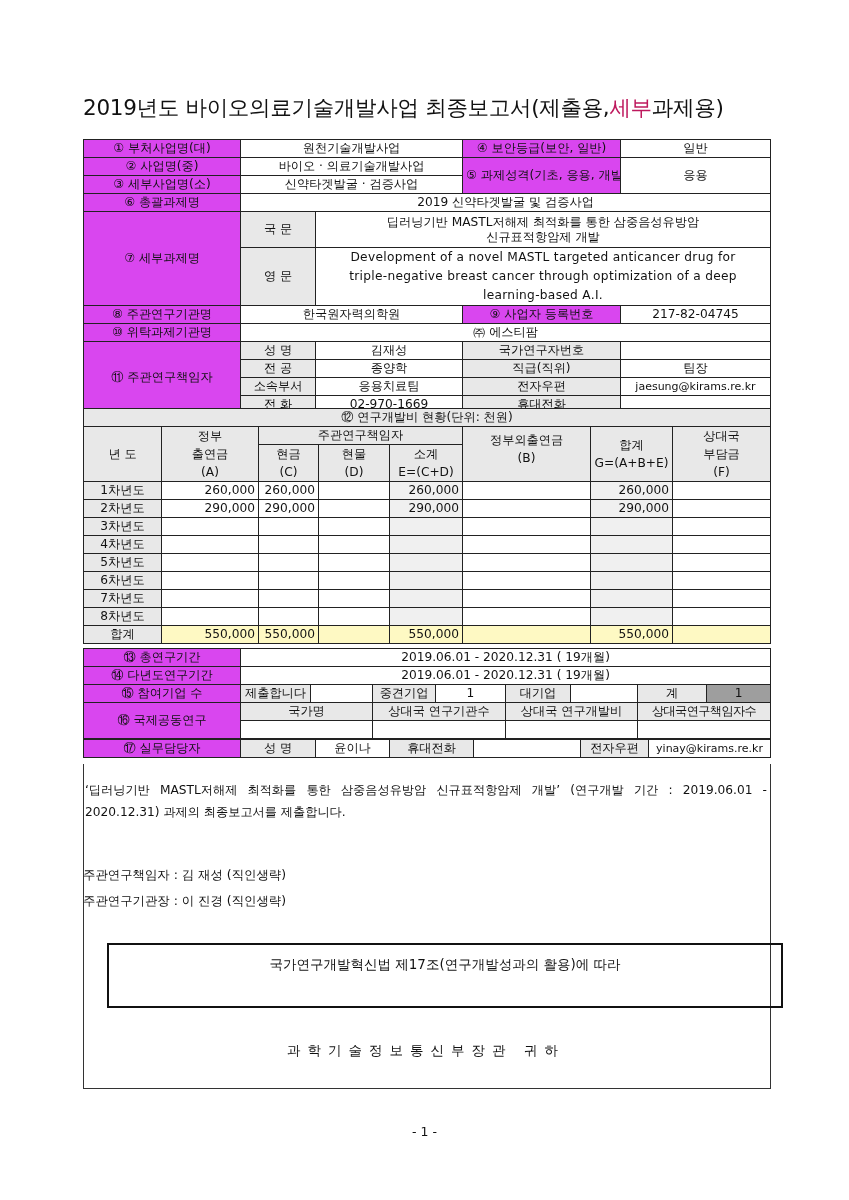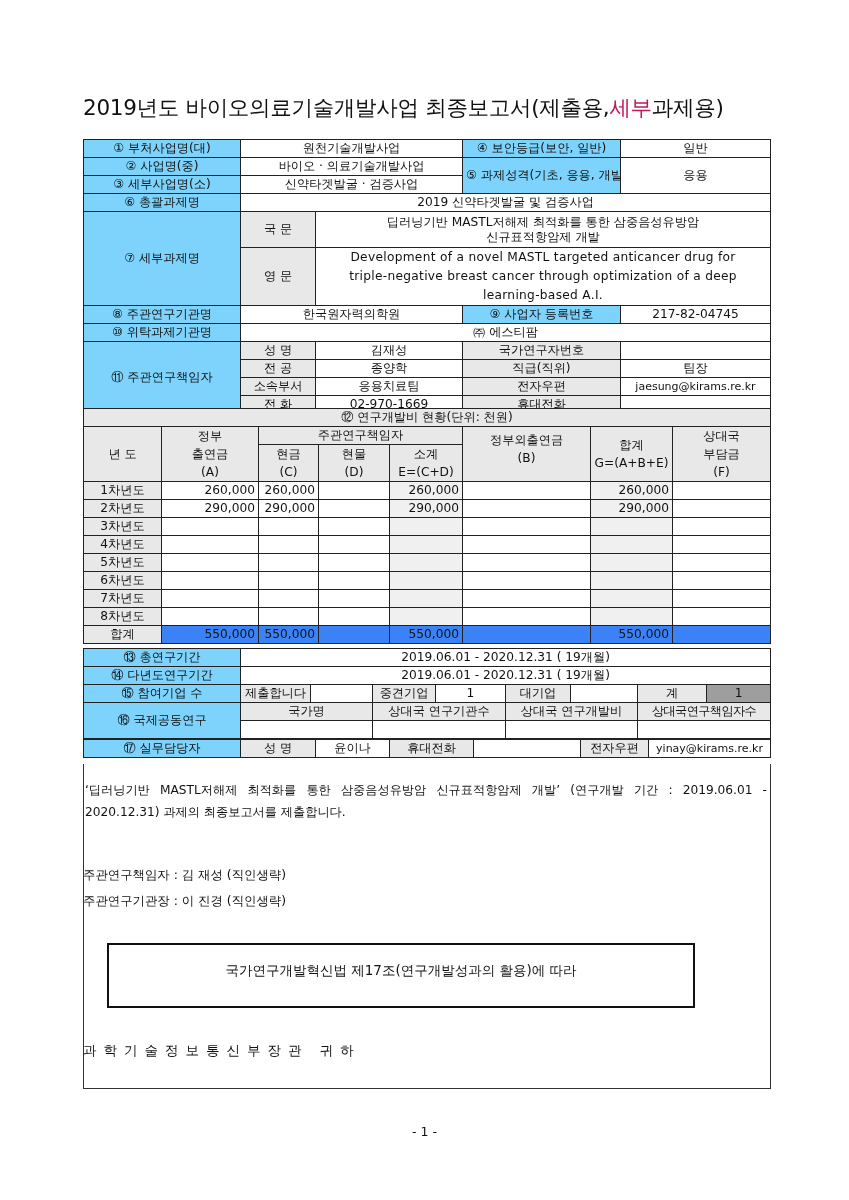--- a/index.html
+++ b/index.html
@@ -2,31 +2,31 @@
 <html><head>
 <meta charset="utf-8">
 <style>
   html, body { margin:0; padding:0; background:#ffffff; }
   body { width:849px; height:1200px; position:relative; overflow:hidden;
          font-family:"DejaVu Sans", "Liberation Sans", sans-serif; color:#111; }
   .title { position:absolute; left:83px; top:93px; width:700px; font-size:21.5px; letter-spacing:-0.3px; white-space:nowrap; }
   .title .red { color:#be185d; }
   table.form { position:absolute; left:83px; border-collapse:collapse; table-layout:fixed; font-size:12.2px; }
   table.form td { border:1px solid #222; padding:0 3px; height:17px; line-height:15px; text-align:center; white-space:nowrap; overflow:hidden; }
-  td.lbl { background:#7dd3fc; text-align:left; }
+  td.lbl { background:#d946ef; text-align:left; }
   td.glbl { background:#e8e8e8; }
-  td.sum { background:#3b82f6; }
+  td.sum { background:#fef9c3; }
   td.sumg { background:#9e9e9e; }
   td.lg { background:#f0f0f0; }
   td.num { text-align:right !important; }
   .box { position:absolute; left:83px; top:764px; width:686px; height:324px; border:1px solid #333; border-top:none; }
   .para { position:absolute; left:85px; top:779px; width:682px; font-size:12.2px; line-height:22px; text-align:justify; }
   .sig { position:absolute; left:83px; width:686px; font-size:12.4px; }
-  .consent { position:absolute; left:107px; top:943px; width:588px; height:65px; border:2px solid #111; text-align:center; font-size:13.5px; line-height:28px; padding-top:11px; box-sizing:border-box; }
-  .addressee { position:absolute; left:83px; top:1042px; width:686px; text-align:left; font-size:13.5px; letter-spacing:7px; }
+  .consent { position:absolute; left:107px; top:943px; width:676px; height:65px; border:2px solid #111; text-align:center; font-size:13.5px; line-height:28px; padding-top:5px; box-sizing:border-box; }
+  .addressee { position:absolute; left:83px; top:1042px; width:686px; text-align:center; font-size:13.5px; letter-spacing:7px; }
   .pageno { position:absolute; left:0; top:1124px; width:849px; text-align:center; font-size:12.5px; }
 </style>
 </head>
 <body>
 
 <div class="title"><span>2019년도 바이오의료기술개발사업 최종보고서(제출용,</span><span class="red">세부</span><span>과제용)</span></div>
 
 <table class="form" style="top:139px; width:687px;">
   <colgroup>
       <col style="width:157px">

